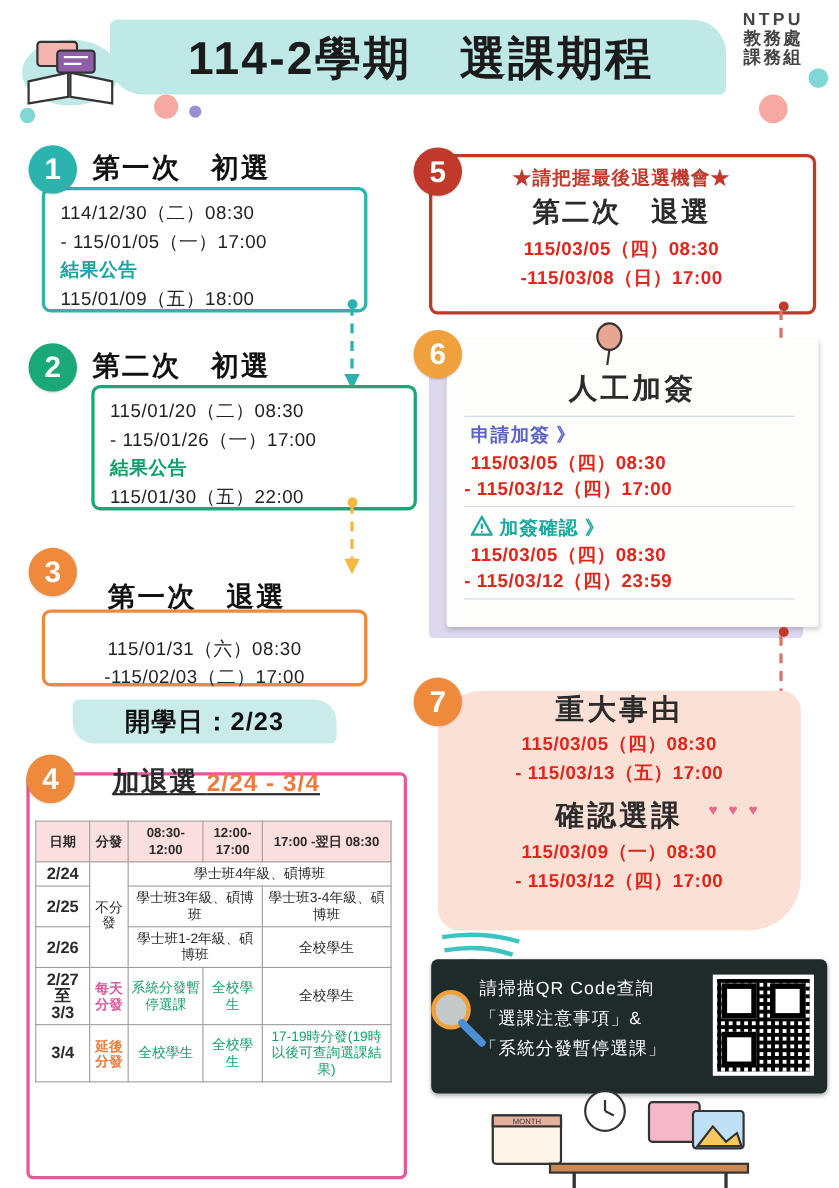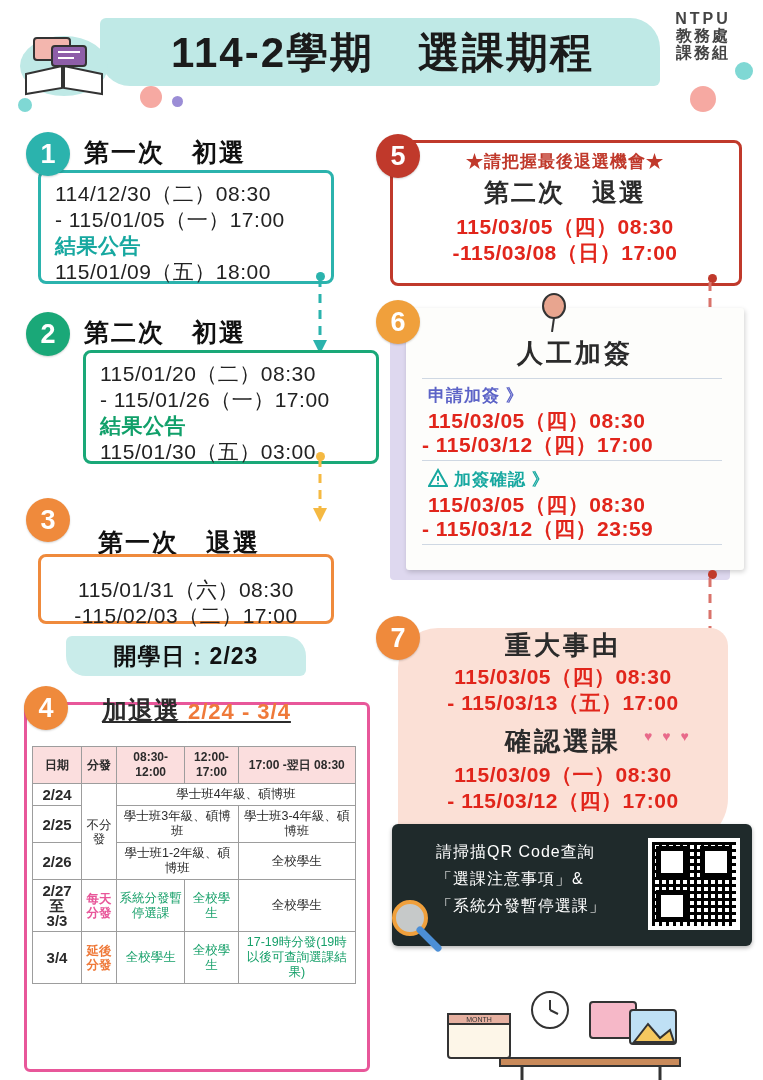--- a/index.html
+++ b/index.html
@@ -41,21 +41,21 @@
     color:#fff;font-size:27px;font-weight:bold;
     display:flex;align-items:center;justify-content:center;
     z-index:5;box-shadow:0 1px 2px rgba(0,0,0,.18);
   }
   .sec-title{
     position:absolute;font-size:25px;font-weight:bold;color:#111;letter-spacing:2px;
   }
   .card{
     position:absolute;border-radius:8px;background:#fff;
   }
-  .line{font-size:21px;letter-spacing:.5px;line-height:26px;}
+  .line{font-size:17px;letter-spacing:.5px;line-height:26px;}
   .teal-t{color:#17a8a0;}
   .green-t{color:#11a06a;}
   .red-t{color:#e1251b;}
   .dark-t{color:#222;}
 
   
   #sec1{position:absolute;left:26px;top:132px;width:306px;}
   #sec1 .card{left:12px;top:38px;width:290px;height:108px;border:3px solid #2bb3ad;}
   #sec2{position:absolute;left:26px;top:312px;width:306px;}
   #sec2 .card{left:12px;top:38px;width:290px;height:108px;border:3px solid #1aa878;margin-left:45px;}
@@ -99,21 +99,21 @@
   #sec6 .ttl{position:absolute;left:40px;top:36px;width:318px;text-align:center;font-size:26px;font-weight:bold;letter-spacing:3px;}
   .ruleline{position:absolute;left:44px;width:300px;height:1px;background:#cfd8e3;}
   #sec6 .sub{position:absolute;font-size:17px;font-weight:bold;color:#5c63c7;letter-spacing:1px;}
   #sec6 .sub2{position:absolute;font-size:17px;font-weight:bold;color:#17a8a0;letter-spacing:1px;}
 
   #sec7{position:absolute;left:376px;top:612px;width:374px;height:250px;}
   #sec7 .bg{position:absolute;left:22px;top:16px;width:330px;height:218px;background:#fbe0d6;border-radius:40px 18px 48px 20px;}
   #sec7 .ttl{position:absolute;width:330px;left:22px;text-align:center;font-size:26px;font-weight:bold;letter-spacing:3px;}
 
   
-  #qr{position:absolute;left:392px;top:824px;width:360px;height:122px;background:#1f2a2b;border-radius:6px;box-shadow:0 2px 4px rgba(0,0,0,.3);}
+  #qr{position:absolute;left:392px;top:872px;width:360px;height:122px;background:#1f2a2b;border-radius:6px;box-shadow:0 2px 4px rgba(0,0,0,.3);}
   #qr .txt{position:absolute;left:44px;top:14px;width:220px;color:#fff;font-size:16px;line-height:27px;letter-spacing:1px;}
   #qr .code{position:absolute;right:12px;top:14px;width:92px;height:92px;background:#fff;padding:4px;box-sizing:border-box;}
   .qrpix{width:100%;height:100%;
     background-image:
       linear-gradient(90deg,#000 50%,transparent 50%),
       linear-gradient(#000 50%,transparent 50%);
     background-size:7px 7px,7px 7px;
     background-color:#fff;
   }
   .qr-corner{position:absolute;width:22px;height:22px;border:5px solid #000;background:#fff;}
@@ -172,21 +172,21 @@
 </svg>
 
 <div id="sec2">
   <div class="num-badge" style="left:0;top:0;background:#1aa878;">2</div>
   <div class="sec-title" style="left:58px;top:4px;">第二次　初選</div>
   <div class="card">
     <div class="sec-inner">
       <div class="line dark-t">115/01/20（二）08:30</div>
       <div class="line dark-t">- 115/01/26（一）17:00</div>
       <div class="line green-t" style="font-weight:bold;">結果公告</div>
-      <div class="line dark-t">115/01/30（五）03:00</div>
+      <div class="line dark-t">115/01/30（五）22:00</div>
     </div>
   </div>
   <div class="dot" style="left:290px;top:140px;background:#f5b942;"></div>
 </div>
 
 <svg style="position:absolute;left:310px;top:458px;width:20px;height:70px;">
   <line x1="10" y1="0" x2="10" y2="50" stroke="#f5b942" stroke-width="3" stroke-dasharray="9 7"></line>
   <polygon points="3,50 17,50 10,64" fill="#f5b942"></polygon>
 </svg>
 

